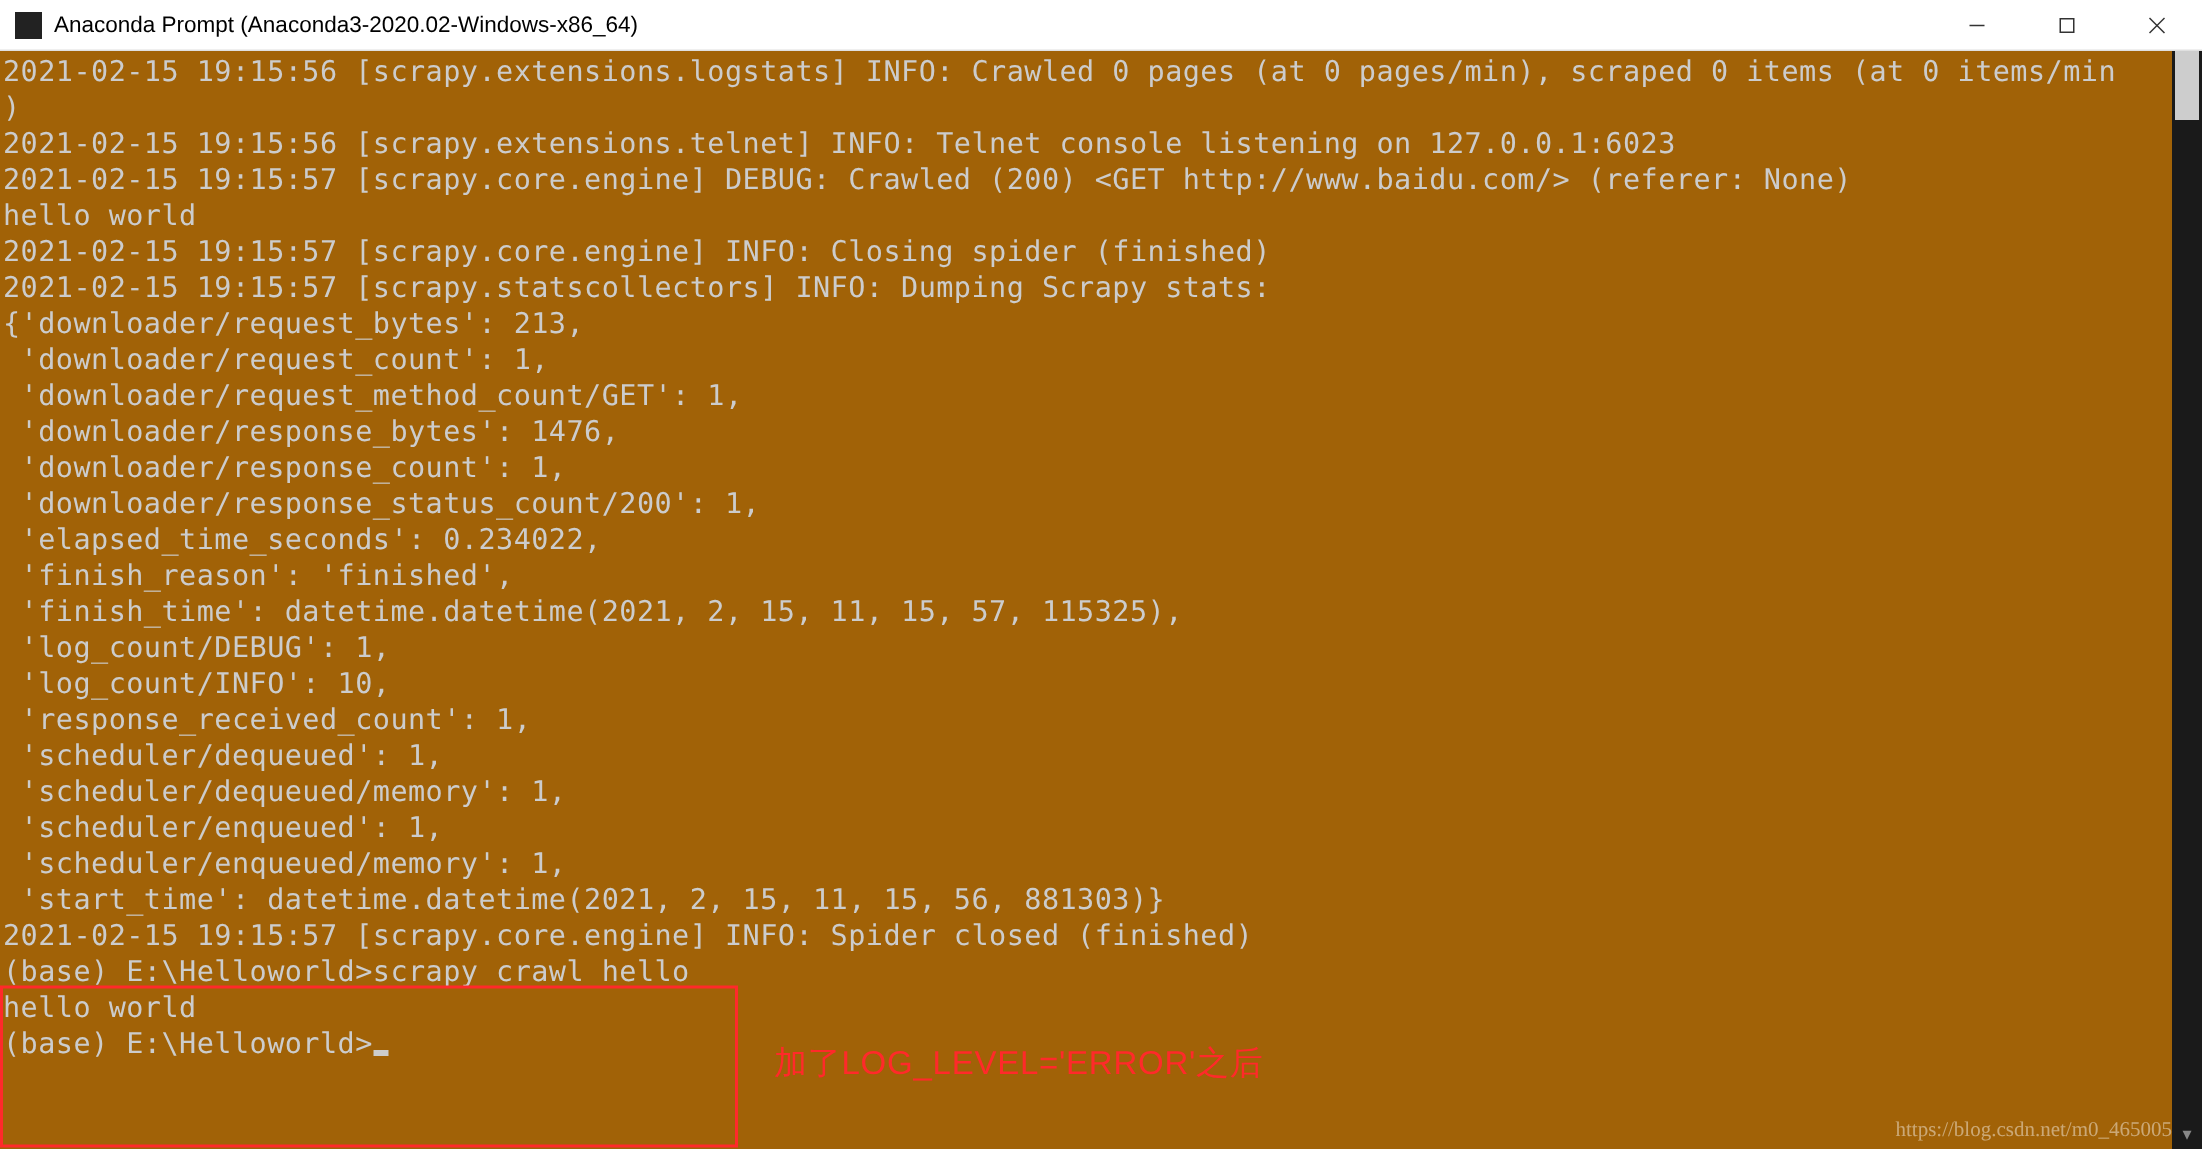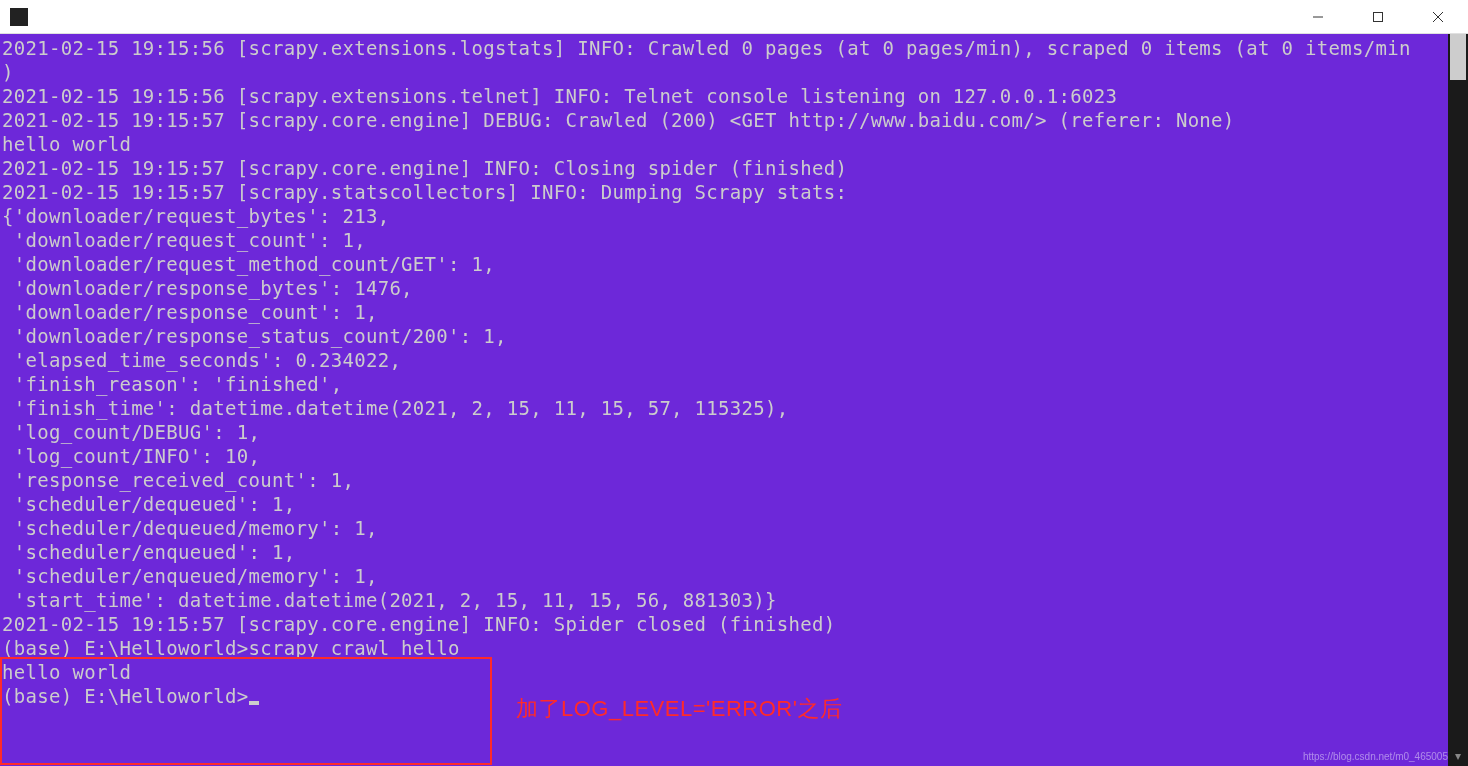--- a/index.html
+++ b/index.html
@@ -43,21 +43,21 @@
     cursor: pointer;
     font-family: "Segoe UI Symbol", sans-serif;
   }
 
   .terminal-wrap {
     position: relative;
     height: 732px;
     display: flex;
   }
   .terminal {
-    background: #6d28d9;
+    background: #a16207;
     color: #cccccc;
     font-family: Consolas, "SimSun", monospace;
     font-size: 19px;
     line-height: 24px;
     white-space: pre;
     padding: 2px 2px 2px 2px;
     flex: 1;
     overflow: hidden;
     letter-spacing: 0.3px;
   }
@@ -94,35 +94,36 @@
     font-size: 22px;
     pointer-events: none;
     letter-spacing: 0.5px;
     text-align: center;
   }
   .watermark {
     position: absolute;
     right: 20px;
     bottom: 4px;
     color: rgba(255,255,255,0.45);
-    font-size: 10px;
-    font-family: Liberation Sans, sans-serif;
+    font-size: 14px;
+    font-family: Liberation Serif, serif;
   }
   .cursor {
     display:inline-block;
     width:10px;height:4px;
     background:#ccc;
     vertical-align: -2px;
   }
 </style>
 </head>
 <body>
 
 <div class="titlebar">
   <div class="app-icon"></div>
+  <div class="title">Anaconda Prompt (Anaconda3-2020.02-Windows-x86_64)</div>
   <div class="spacer"></div>
   <div class="win-controls">
     <div class="win-btn">
       <svg width="12" height="12" viewBox="0 0 12 12">
           <line x1="1" y1="6" x2="11" y2="6" stroke="#333" stroke-width="1"></line>
         </svg>
     </div>
     <div class="win-btn">
       <svg width="12" height="12" viewBox="0 0 12 12">
           <rect x="1.5" y="1.5" width="9" height="9" fill="none" stroke="#333" stroke-width="1"></rect>

